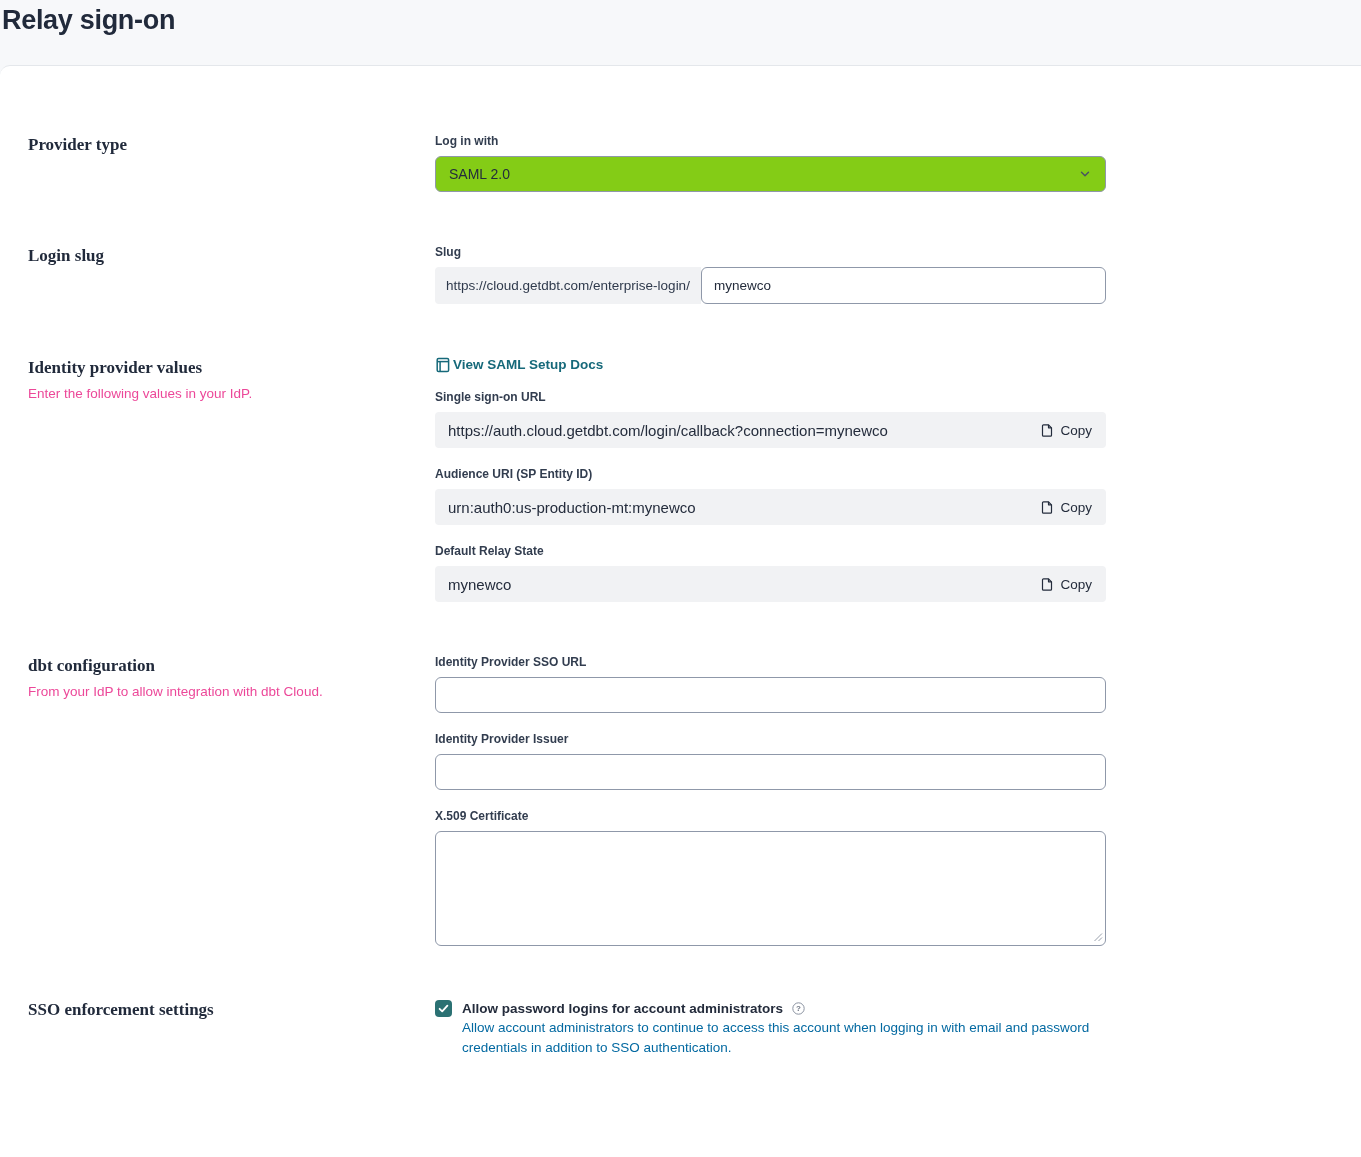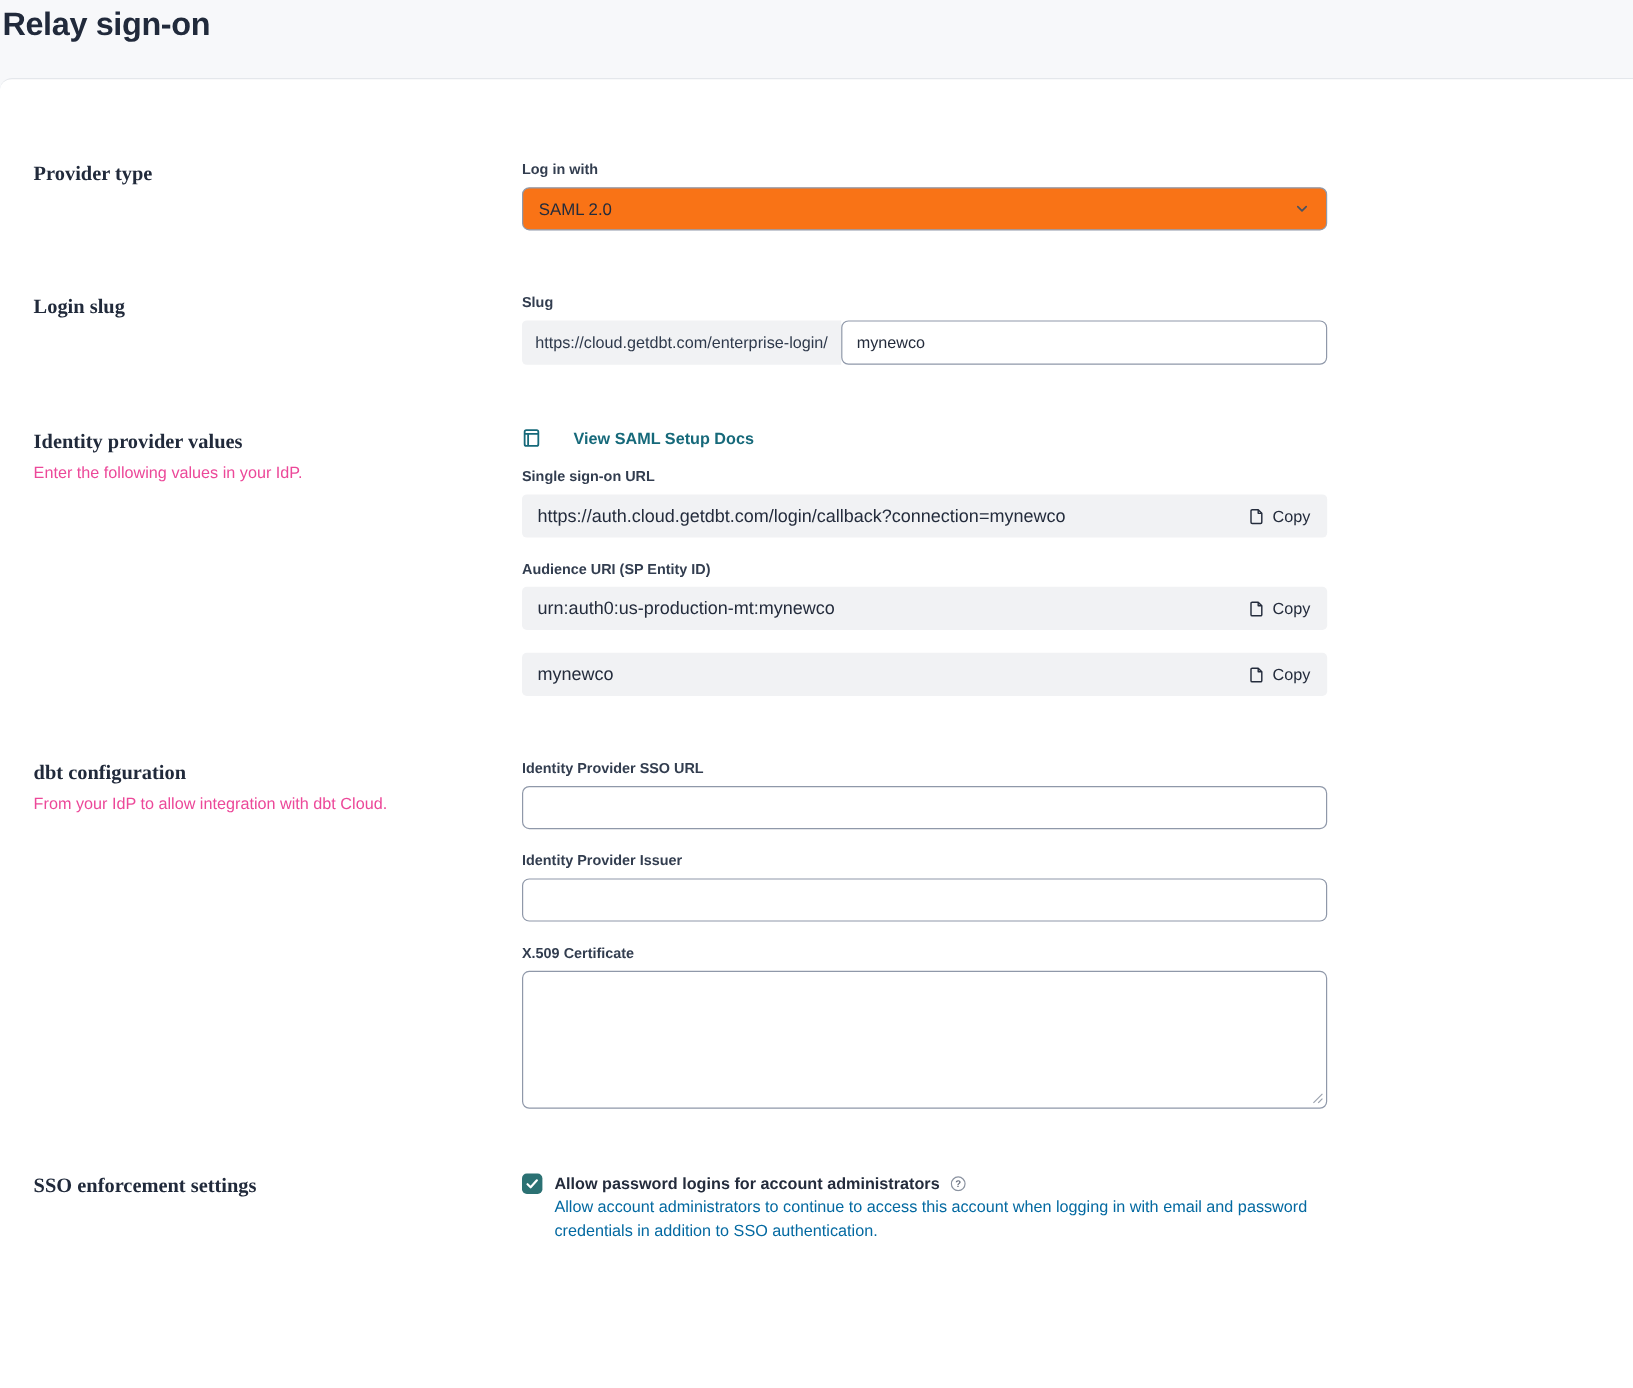--- a/index.html
+++ b/index.html
@@ -23,35 +23,35 @@
   .intro { font-size: 13.5px; line-height: 19px; margin-bottom: 54px; color: #242c3c; }
   .section { display: flex; align-items: flex-start; margin-bottom: 53px; }
   .section:last-child { margin-bottom: 0; }
   .section-left { width: 407px; flex: none; padding-right: 40px; }
   .section-right { width: 671px; flex: none; }
   .section-heading { margin: 0; font-size: 17px; font-weight: 700; color: #212a3b; line-height: 21px; font-family: Liberation Serif, serif; }
   .section-sub { margin-top: 7px; font-size: 13.5px; color: #ec4899; line-height: 18px; }
   .field-group + .field-group { margin-top: 19px; }
   .field-label { font-size: 12px; font-weight: 700; color: #323d4f; line-height: 15px; margin-bottom: 7px; }
   .select {
-    height: 36px; background: #f97316; border: 1px solid #8f98a9; border-radius: 6px;
+    height: 36px; background: #84cc16; border: 1px solid #8f98a9; border-radius: 6px;
     display: flex; align-items: center; justify-content: space-between;
     padding: 0 12px 0 13px; font-size: 14px; cursor: pointer;
   }
   .slug-row { display: flex; height: 37px; }
   .slug-prefix {
     background: #f1f2f4; border-radius: 4px 0 0 4px; display: flex; align-items: center;
     padding: 0 11px; font-size: 13.5px; color: #2f3a4c; white-space: nowrap;
   }
   .slug-input {
     flex: 1; min-width: 0; height: 37px; border: 1px solid #8f98a9; border-radius: 6px;
     padding: 0 12px; font-size: 13.5px; color: #242c3c; font-family: inherit; outline: none; background: #fff;
   }
   .docs-link {
-    display: flex; align-items: center; gap: 27px; margin-bottom: 17px;
+    display: flex; gap: 2px; margin-bottom: 17px;
     color: #16697a; font-size: 13.5px; font-weight: 700; cursor: pointer;
   }
   .value-row {
     height: 36px; background: #f1f2f4; border-radius: 4px;
     display: flex; align-items: center; justify-content: space-between;
     padding: 0 14px 0 13px;
   }
   .value-text { font-size: 15px; color: #242c3c; }
   .copy-btn {
     display: flex; align-items: center; gap: 7px; font-size: 13.5px; color: #242c3c;
@@ -167,20 +167,21 @@
                     <path d="M4.5 1.8h5l3 3v7.4a1 1 0 0 1-1 1h-7a1 1 0 0 1-1-1V2.8a1 1 0 0 1 1-1z" fill="none" stroke="#242c3c" stroke-width="1.2" stroke-linejoin="round"></path>
                     <path d="M9.5 1.8v3h3" fill="none" stroke="#242c3c" stroke-width="1.2" stroke-linejoin="round"></path>
                   </svg>
               </span>
               <span>Copy</span>
             </button>
           </div>
         </div>
 
         <div class="field-group">
+          <div class="field-label">Default Relay State</div>
           <div class="value-row">
             <span class="value-text">mynewco</span>
             <button class="copy-btn">
               <span class="icon">
                 <svg width="14" height="15" viewBox="0 0 14 15">
                     <path d="M4.5 1.8h5l3 3v7.4a1 1 0 0 1-1 1h-7a1 1 0 0 1-1-1V2.8a1 1 0 0 1 1-1z" fill="none" stroke="#242c3c" stroke-width="1.2" stroke-linejoin="round"></path>
                     <path d="M9.5 1.8v3h3" fill="none" stroke="#242c3c" stroke-width="1.2" stroke-linejoin="round"></path>
                   </svg>
               </span>
               <span>Copy</span>

